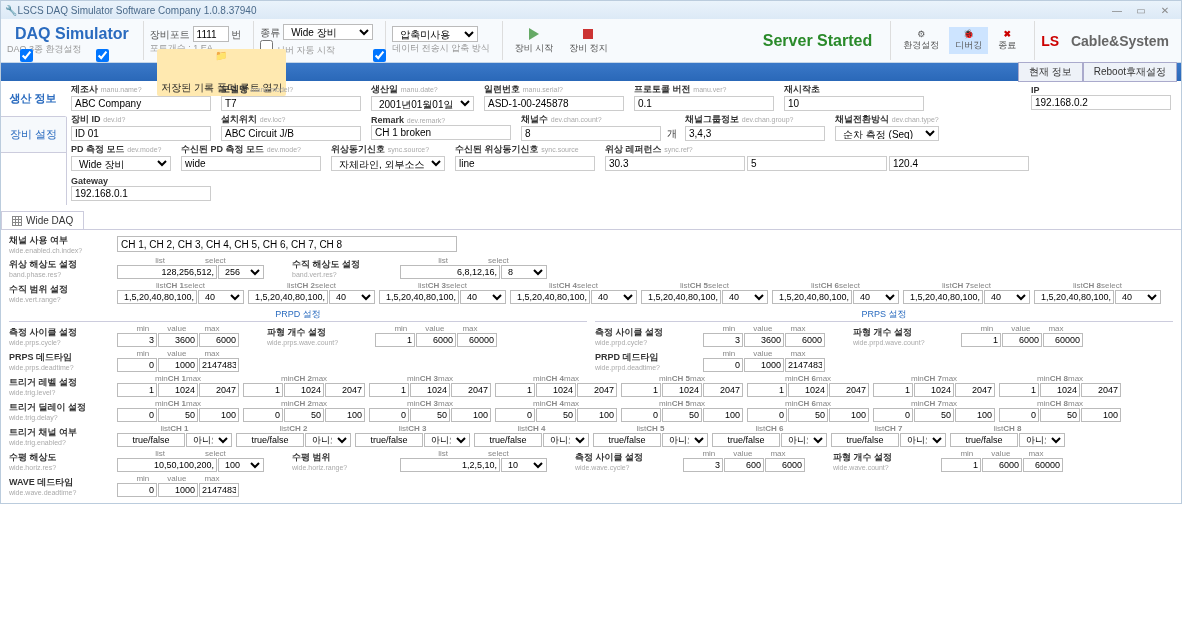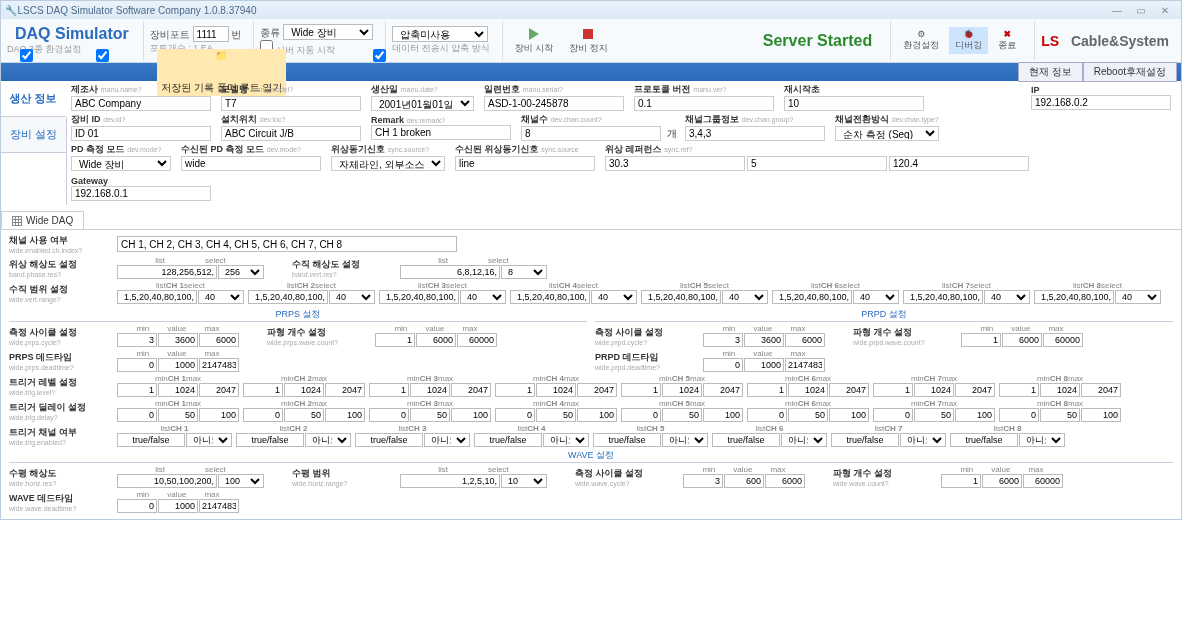--- a/index.html
+++ b/index.html
@@ -83,21 +83,21 @@
   </div>
   <div class="tool-group">
     <div>
       <span class="tool-label">종류</span>
       <select class="tool-input" style="width:90px"><option>Wide 장비</option></select>
       <div class="app-sub"><input type="checkbox" style=""> <span>서버 자동 시작</span></div>
     </div>
   </div>
   <div class="tool-group">
     <div>
-      <select class="tool-input" style="width:96px"><option>압축미사용</option></select>
+      <select class="tool-input" style="width:86px"><option>압축미사용</option></select>
       <div class="app-sub">데이터 전송시 압축 방식</div>
     </div>
   </div>
   <div class="tool-group">
     <div class="tool-btn">
       <svg viewBox="0 0 16 16">
             <path d="M3 2 L13 8 L3 14 Z" fill="#6a6"></path>
           </svg>
       <span>장비 시작</span>
     </div>
@@ -383,22 +383,22 @@
             <span class="hdr"><b>CH 8</b></span>
             <span class="hdr">select</span>
           </div>
           <div style="display:flex;gap:1px">
             <input class="list" style="width: 80px;" value="1,5,20,40,80,100,">
             <select><option>40</option></select>
           </div>
         </div>
       </div>
 <div class="sec-split">
+        <div class="sec-title">PRPD 설정</div>
         <div class="sec-title">PRPS 설정</div>
-        <div class="sec-title">PRPD 설정</div>
       </div>
 <div class="sec-split">
   <div class="sec-col">
     <div class="cfg-row">
             <div class="cfg-label">
               <div class="t">측정 사이클 설정</div>
               <div class="s">wide.prps.cycle?</div>
             </div>
             <div class="cfg-cell">
               <div style="display:flex;gap:18px">
@@ -788,21 +788,20 @@
           <div style="display:flex;justify-content:space-between">
             <span class="hdr">list</span>
             <span class="hdr"><b>CH 8</b></span>
           </div>
           <div style="display:flex;gap:1px">
             <input style="width: 68px; text-align: center;" value="true/false">
             <select><option>아니오</option></select>
           </div>
         </div>
       </div>
-<div class="sec-title">WAVE 설정</div>
 <div class="cfg-row">
         <div class="cfg-label">
           <div class="t">수평 해상도</div>
           <div class="s">wide.horiz.res?</div>
         </div>
         <div class="cfg-cell">
           <div style="display:flex;gap:40px">
             <span class="hdr">list</span>
             <span class="hdr">select</span>
           </div>

